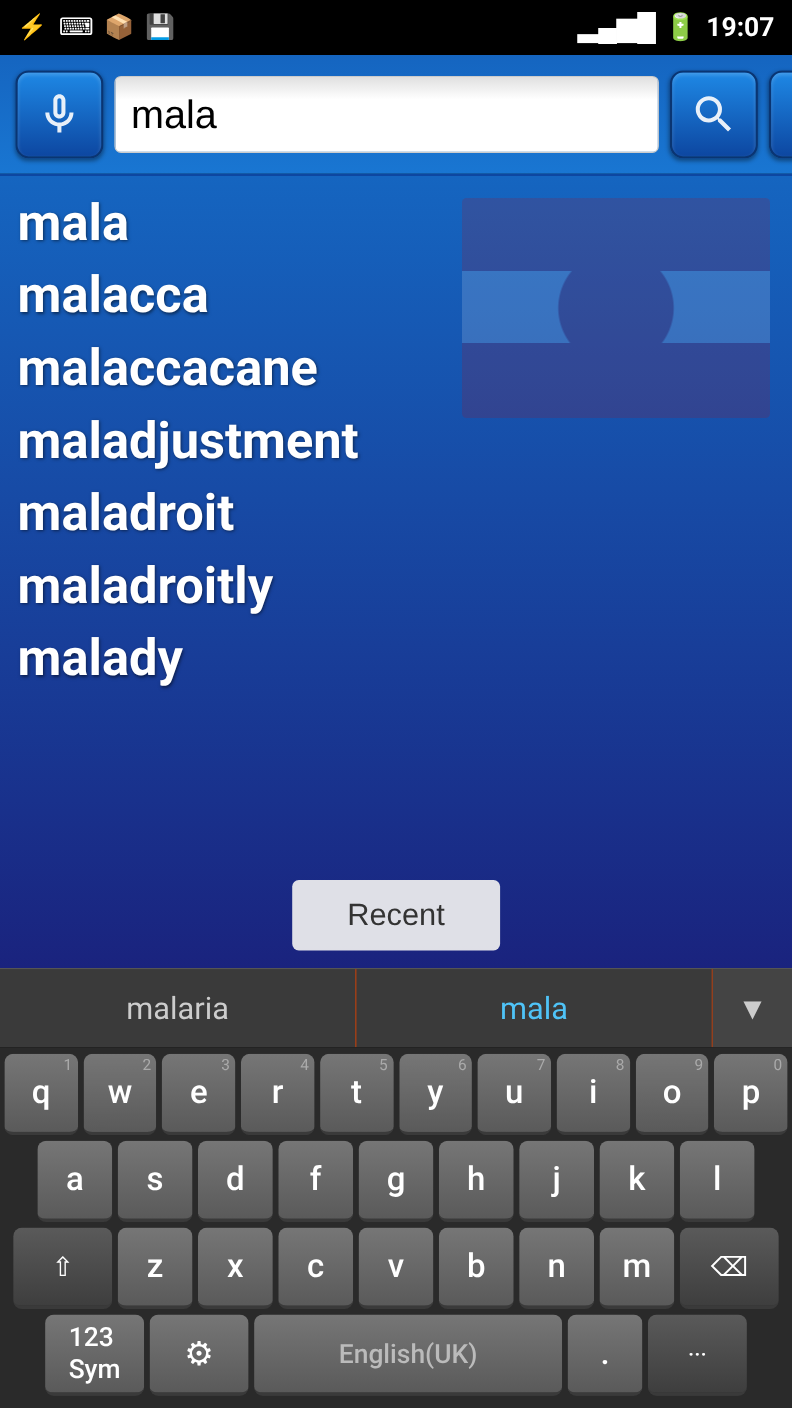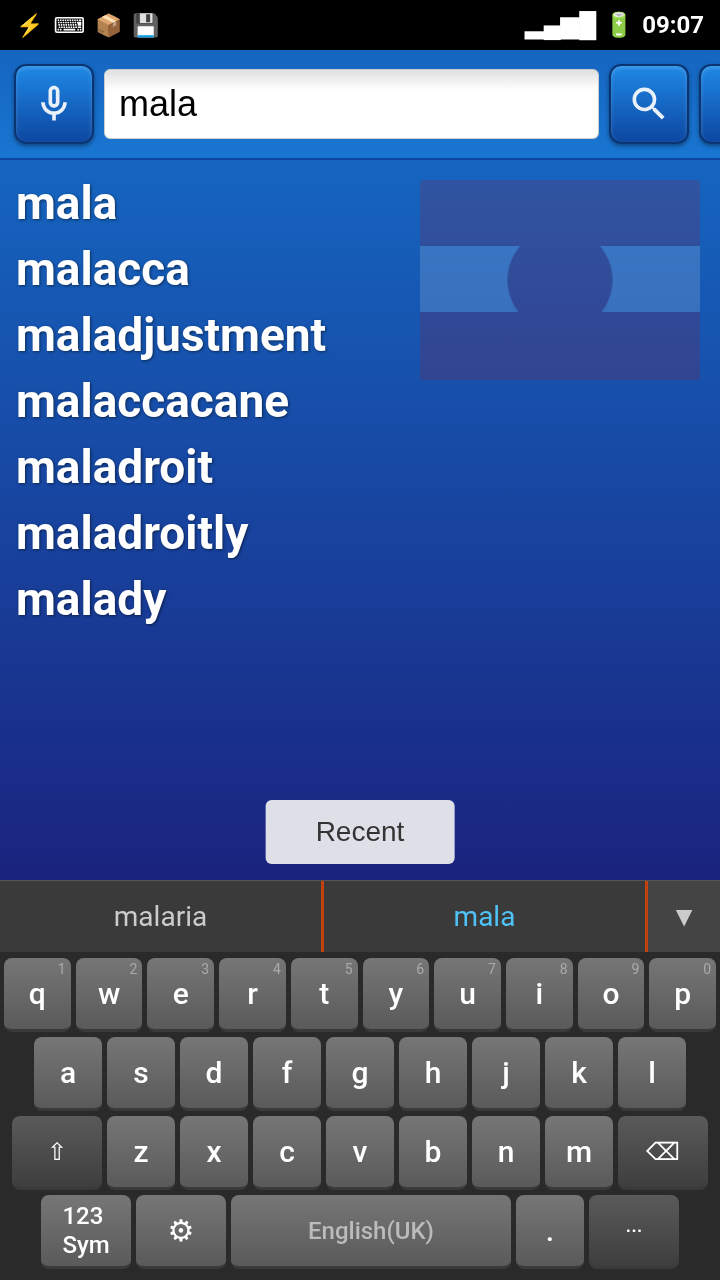--- a/index.html
+++ b/index.html
@@ -128,21 +128,21 @@
       flex: 1;
       text-align: center;
       font-size: 28px;
       color: #ccc;
       padding: 10px;
       cursor: pointer;
       height: 100%;
       display: flex;
       align-items: center;
       justify-content: center;
-      border-right: 3px solid #c2410c;
+      border-right: 1px solid #c2410c;
     }
     .autocomplete-item.active { color: #4fc3f7; }
     .autocomplete-dropdown {
       width: 72px;
       height: 100%;
       display: flex;
       align-items: center;
       justify-content: center;
       background: #444;
       cursor: pointer;
@@ -225,21 +225,21 @@
 <div id="status-bar">
   <div class="status-left">
     <span>⚡</span>
     <span>⌨</span>
     <span>📦</span>
     <span>💾</span>
   </div>
   <div class="status-right">
     <span>▂▄▆█</span>
     <span>🔋</span>
-    <span>09:07</span>
+    <span>19:07</span>
   </div>
 </div>
 
 <div id="search-area">
   <div class="icon-btn">
     <svg viewBox="0 0 24 24">
       <path d="M12 14c1.66 0 3-1.34 3-3V5c0-1.66-1.34-3-3-3S9 3.34 9 5v6c0 1.66 1.34 3 3 3zm-1-9c0-.55.45-1 1-1s1 .45 1 1v6c0 .55-.45 1-1 1s-1-.45-1-1V5zm6 6c0 2.76-2.24 5-5 5s-5-2.24-5-5H5c0 3.53 2.61 6.43 6 6.92V21h2v-3.08c3.39-.49 6-3.39 6-6.92h-2z"></path>
     </svg>
   </div>
 
@@ -254,22 +254,22 @@
   <div class="icon-btn">
     <svg viewBox="0 0 24 24">
       <path d="M12 17.27L18.18 21l-1.64-7.03L22 9.24l-7.19-.61L12 2 9.19 8.63 2 9.24l5.46 4.73L5.82 21z"></path>
     </svg>
   </div>
 </div>
 
 <div id="word-list-area">
   <span class="word-item">mala</span>
   <span class="word-item">malacca</span>
+  <span class="word-item">malaccacane</span>
   <span class="word-item">maladjustment</span>
-  <span class="word-item">malaccacane</span>
   <span class="word-item">maladroit</span>
   <span class="word-item">maladroitly</span>
   <span class="word-item">malady</span>
 
   <button id="recent-btn" class="">Recent</button>
 </div>
 
 <div id="autocomplete-bar">
   <div class="autocomplete-item">malaria</div>
   <div class="autocomplete-item active">mala</div>

